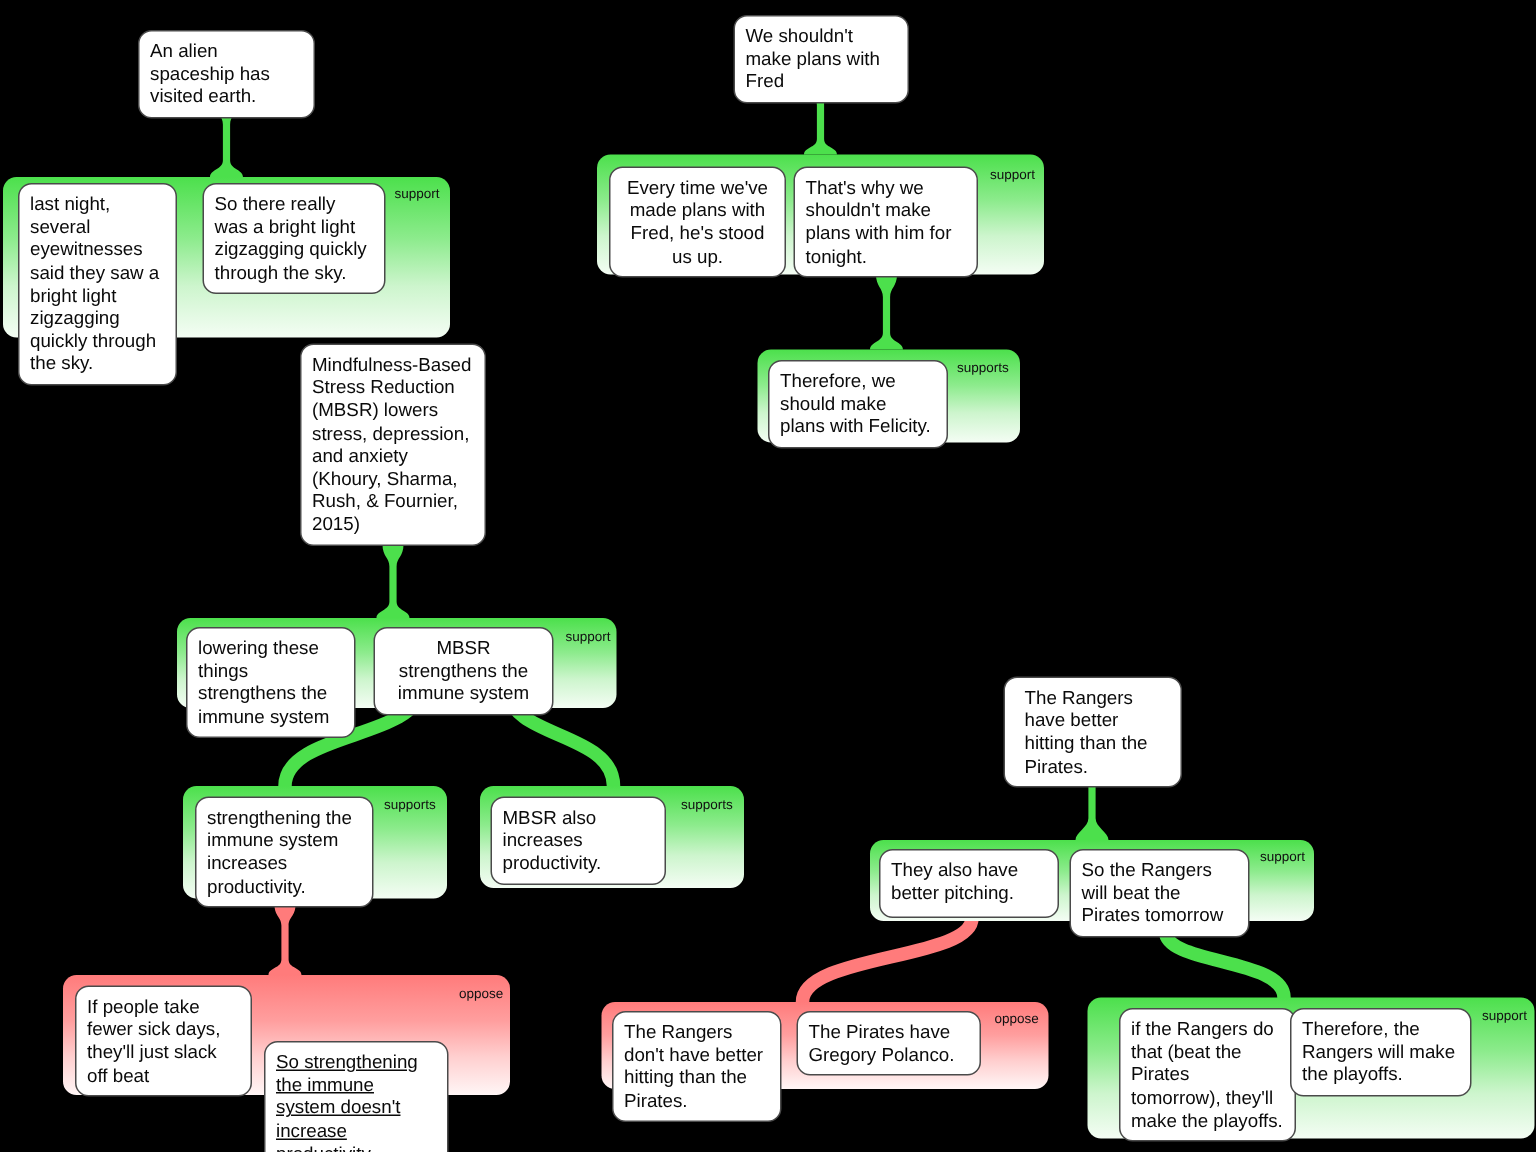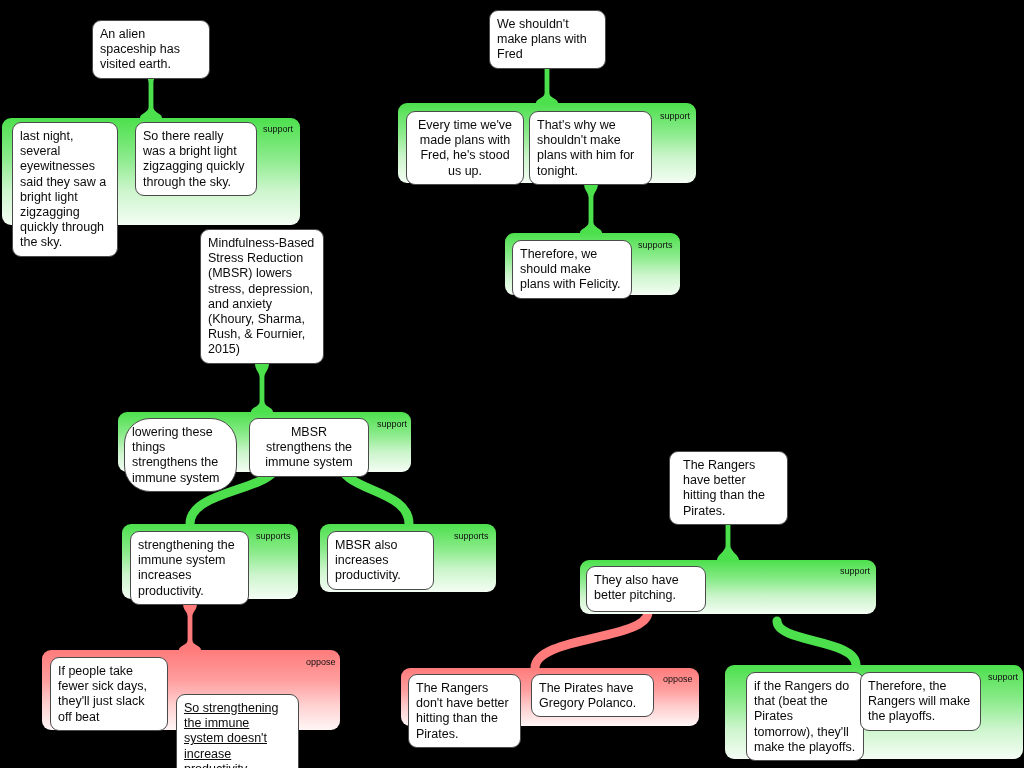--- a/index.html
+++ b/index.html
@@ -85,36 +85,37 @@
     <div class="group-label" style="left: 660px; top: 111px;">support</div>
     <div class="claim-box" style="left: 489px; top: 10px; width: 117px; min-height: 46px;">We shouldn't make plans with Fred</div>
     <div class="claim-box" style="left: 406px; top: 111px; width: 118px; min-height: 72px; text-align: center;">Every time we've made plans with Fred, he's stood us up.</div>
     <div class="claim-box" style="left: 529px; top: 111px; width: 123px; min-height: 72px;">That's why we shouldn't make plans with him for tonight.</div>
     <div class="group-panel support" style="left: 505px; top: 233px; width: 175px; height: 62px;"></div>
     <div class="group-label" style="left: 638px; top: 240px;">supports</div>
     <div class="claim-box" style="left: 512px; top: 240px; width: 120px; min-height: 55px;">Therefore, we should make plans with Felicity.</div>
     <div class="group-panel support" style="left: 118px; top: 412px; width: 293px; height: 60px;"></div>
     <div class="group-label" style="left: 377px; top: 419px;">support</div>
     <div class="claim-box" style="left: 200px; top: 229px; width: 124px; min-height: 134px;">Mindfulness-Based Stress Reduction (MBSR) lowers stress, depression, and anxiety (Khoury, Sharma, Rush, &amp; Fournier, 2015)</div>
-    <div class="claim-box" style="left: 124px; top: 418px; width: 113px; min-height: 55px; border-radius: 26px;">lowering these things strengthens the immune system</div>
+    <div class="claim-box" style="left: 124px; top: 418px; width: 113px; min-height: 55px;">lowering these things strengthens the immune system</div>
     <div class="claim-box" style="left: 249px; top: 418px; width: 120px; min-height: 42px; text-align: center;">MBSR strengthens the immune system</div>
     <div class="group-panel support" style="left: 122px; top: 524px; width: 176px; height: 75px;"></div>
     <div class="group-label" style="left: 256px; top: 531px;">supports</div>
     <div class="claim-box" style="left: 130px; top: 531px; width: 119px; min-height: 72px;">strengthening the immune system increases productivity.</div>
     <div class="group-panel support" style="left: 320px; top: 524px; width: 176px; height: 68px;"></div>
     <div class="group-label" style="left: 454px; top: 531px;">supports</div>
-    <div class="claim-box" style="left: 327px; top: 531px; width: 107px; min-height: 55px;">MBSR also increases productivity.</div>
+    <div class="claim-box" style="left: 327px; top: 531px; width: 117px; min-height: 55px;">MBSR also increases productivity.</div>
     <div class="group-panel oppose" style="left: 42px; top: 650px; width: 298px; height: 80px;"></div>
     <div class="group-label" style="left: 306px; top: 657px;">oppose</div>
     <div class="claim-box" style="left: 50px; top: 657px; width: 118px; min-height: 55px;">If people take fewer sick days, they'll just slack off beat</div>
     <div class="claim-box" style="left: 176px; top: 694px; width: 123px; min-height: 72px; text-decoration: underline;">So strengthening the immune system doesn't increase productivity.</div>
     <div class="group-panel support" style="left: 580px; top: 560px; width: 296px; height: 54px;"></div>
     <div class="group-label" style="left: 840px; top: 566px;">support</div>
     <div class="claim-box" style="left: 669px; top: 451px; width: 119px; min-height: 43px; padding-left: 13px;">The Rangers have better hitting than the Pirates.</div>
     <div class="claim-box" style="left: 586px; top: 566px; width: 120px; min-height: 46px;">They also have better pitching.</div>
+    <div class="claim-box" style="left: 713px; top: 566px; width: 120px; min-height: 55px;">So the Rangers will beat the Pirates tomorrow</div>
     <div class="group-panel oppose" style="left: 401px; top: 668px; width: 298px; height: 58px;"></div>
     <div class="group-label" style="left: 663px; top: 674px;">oppose</div>
     <div class="claim-box" style="left: 408px; top: 674px; width: 113px; min-height: 55px;">The Rangers don't have better hitting than the Pirates.</div>
     <div class="claim-box" style="left: 531px; top: 674px; width: 123px; min-height: 42px;">The Pirates have Gregory Polanco.</div>
     <div class="group-panel support" style="left: 725px; top: 665px; width: 298px; height: 94px;"></div>
     <div class="group-label" style="left: 988px; top: 672px;">support</div>
     <div class="claim-box" style="left: 733px; top: 672px; width: 118px; min-height: 87px; margin-left: 13px;">if the Rangers do that (beat the Pirates tomorrow), they'll make the playoffs.</div>
     <div class="claim-box" style="left: 860px; top: 672px; width: 121px; min-height: 55px;">Therefore, the Rangers will make the playoffs.</div>
   </div>
 

